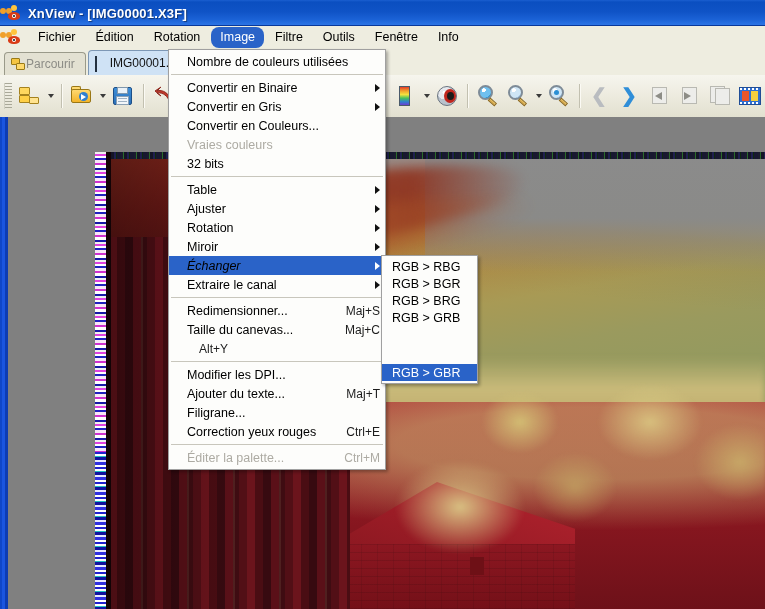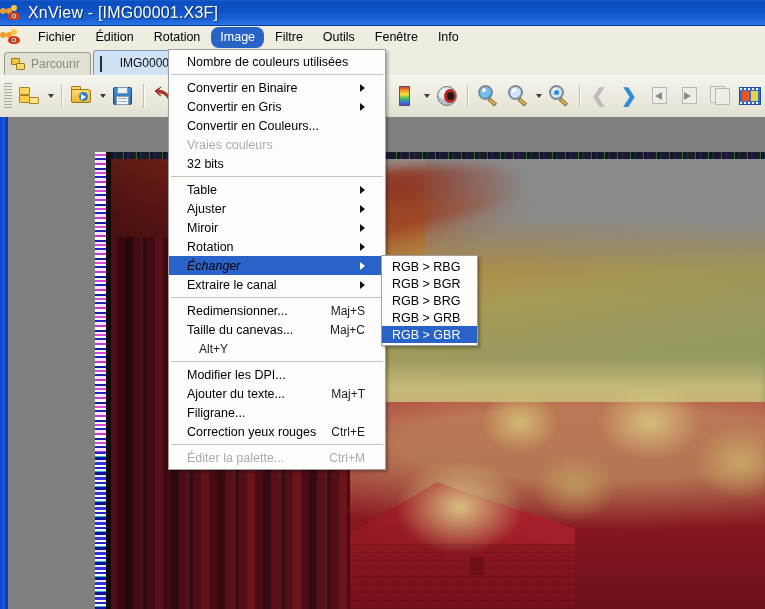--- a/index.html
+++ b/index.html
@@ -15,21 +15,21 @@
   .titlebar{
     position:absolute;left:0;top:0;width:765px;height:26px;
     background:linear-gradient(180deg,#1a5fd0 0%,#0a4ec0 8%,#0f53c6 45%,#1b62d6 75%,#2f78e8 100%);
     display:flex;align-items:center;
     box-shadow:inset 0 -1px 0 #08389a;
   }
   .titlebar .tb-ico{
     width:16px;height:16px;margin-left:6px;margin-right:6px;position:relative;flex:0 0 auto;
   }
   .titlebar .tb-text{
-    color:#fff;font-size:16px;font-weight:normal;letter-spacing:.2px;
+    color:#fff;font-size:13px;font-weight:bold;letter-spacing:.2px;
     text-shadow:1px 1px 1px rgba(0,0,0,.45);
     white-space:nowrap;
   }
 
   
   .xnlogo{width:16px;height:16px;position:relative;}
   .xnlogo i{position:absolute;display:block;border-radius:50%;}
   .xnlogo .p1{left:0;top:3px;width:6px;height:6px;background:#f0a02a;}
   .xnlogo .p2{right:0;top:3px;width:6px;height:6px;background:#f0a02a;}
   .xnlogo .p3{left:5px;top:0px;width:6px;height:6px;background:#ffc43d;}
@@ -51,21 +51,21 @@
   }
   .menu-item.active{background:#2a63c8;color:#fff;border-radius:8px;}
 
   
   .tabstrip{
     position:absolute;left:0;top:49px;width:765px;height:26px;
     background:#eeede0;display:flex;align-items:flex-end;
     padding-left:4px;box-sizing:border-box;
   }
   .tab{
-    height:22px;display:flex;align-items:center;gap:5px;
+    height:22px;display:flex;align-items:center;
     padding:0 10px 0 6px;font-size:12px;
     border:1px solid #9a9a8a;border-bottom:none;
     border-radius:4px 4px 0 0;
     background:#e3e1d2;color:#8c8c86;
     margin-right:2px;position:relative;
   }
   .tab.active{background:#cfe2f5;color:#111;border-color:#7d97b5;height:24px;}
   .tab .tico{width:15px;height:13px;flex:0 0 auto;position:relative;}
 
   .folders-ico{width:15px;height:13px;position:relative;}
@@ -258,21 +258,21 @@
   
   .dropdown{
     position:absolute;left:168px;top:49px;width:218px;
     background:#fdfdfb;border:1px solid #a0a0a0;
     box-shadow:2px 2px 3px rgba(0,0,0,.30);
     padding:2px 0 2px 0;box-sizing:border-box;
     font-size:12.5px;color:#000;
   }
   .dd-row{
     height:19px;display:flex;align-items:center;
-    padding:0 20px 0 18px;white-space:nowrap;position:relative;
+    padding:0 5px 0 18px;white-space:nowrap;position:relative;
   }
   .dd-row .lbl{flex:1 1 auto;}
   .dd-row .acc{color:#1c1c1c;font-size:12px;padding-left:12px;}
   .dd-row.disabled .lbl,.dd-row.disabled .acc{color:#adaba3;}
   .dd-row.sel{background:#2a63c8;}
   .dd-row.sel .lbl{color:#000000;font-style:italic;}
   .dd-row .arrow{
     width:0;height:0;border-top:4px solid transparent;border-bottom:4px solid transparent;
     border-left:5px solid #111;margin-left:8px;
   }
@@ -280,21 +280,21 @@
   .dd-sep{height:1px;background:#c8c6bc;margin:3px 2px 3px 2px;}
 
   
   .submenu{
     position:absolute;left:381px;top:255px;width:97px;
     background:#fdfdfb;border:1px solid #a0a0a0;
     box-shadow:2px 2px 3px rgba(0,0,0,.30);
     padding:2px 0;box-sizing:border-box;font-size:12.5px;
   }
   .sm-row{height:17px;display:flex;align-items:center;padding:0 6px 0 10px;white-space:nowrap;}
-  .sm-row.sel{background:#2a63c8;color:#fff;}
+  .sm-row.sel{background:#2a63c8;color:#fff;margin-top:38px;}
 </style>
 </head>
 <body>
 
 <div id="app">
 
   <div class="titlebar">
     <span class="tb-ico">
       <span class="xnlogo"><i class="p1"></i><i class="p2"></i><i class="p3"></i><i class="p4"></i><i class="p5"></i><i class="p6"></i></span>
     </span>
@@ -515,25 +515,25 @@
 
     <div class="dd-row">
       <span class="lbl">Table</span>
       <span class="arrow"></span>
     </div>
     <div class="dd-row">
       <span class="lbl">Ajuster</span>
       <span class="arrow"></span>
     </div>
     <div class="dd-row">
+      <span class="lbl">Rotation</span>
+      <span class="arrow"></span>
+    </div>
+    <div class="dd-row">
       <span class="lbl">Miroir</span>
-      <span class="arrow"></span>
-    </div>
-    <div class="dd-row">
-      <span class="lbl">Rotation</span>
       <span class="arrow"></span>
     </div>
     <div class="dd-row sel">
       <span class="lbl">Échanger</span>
       <span class="arrow"></span>
     </div>
     <div class="dd-row">
       <span class="lbl">Extraire le canal</span>
       <span class="arrow"></span>
     </div>

